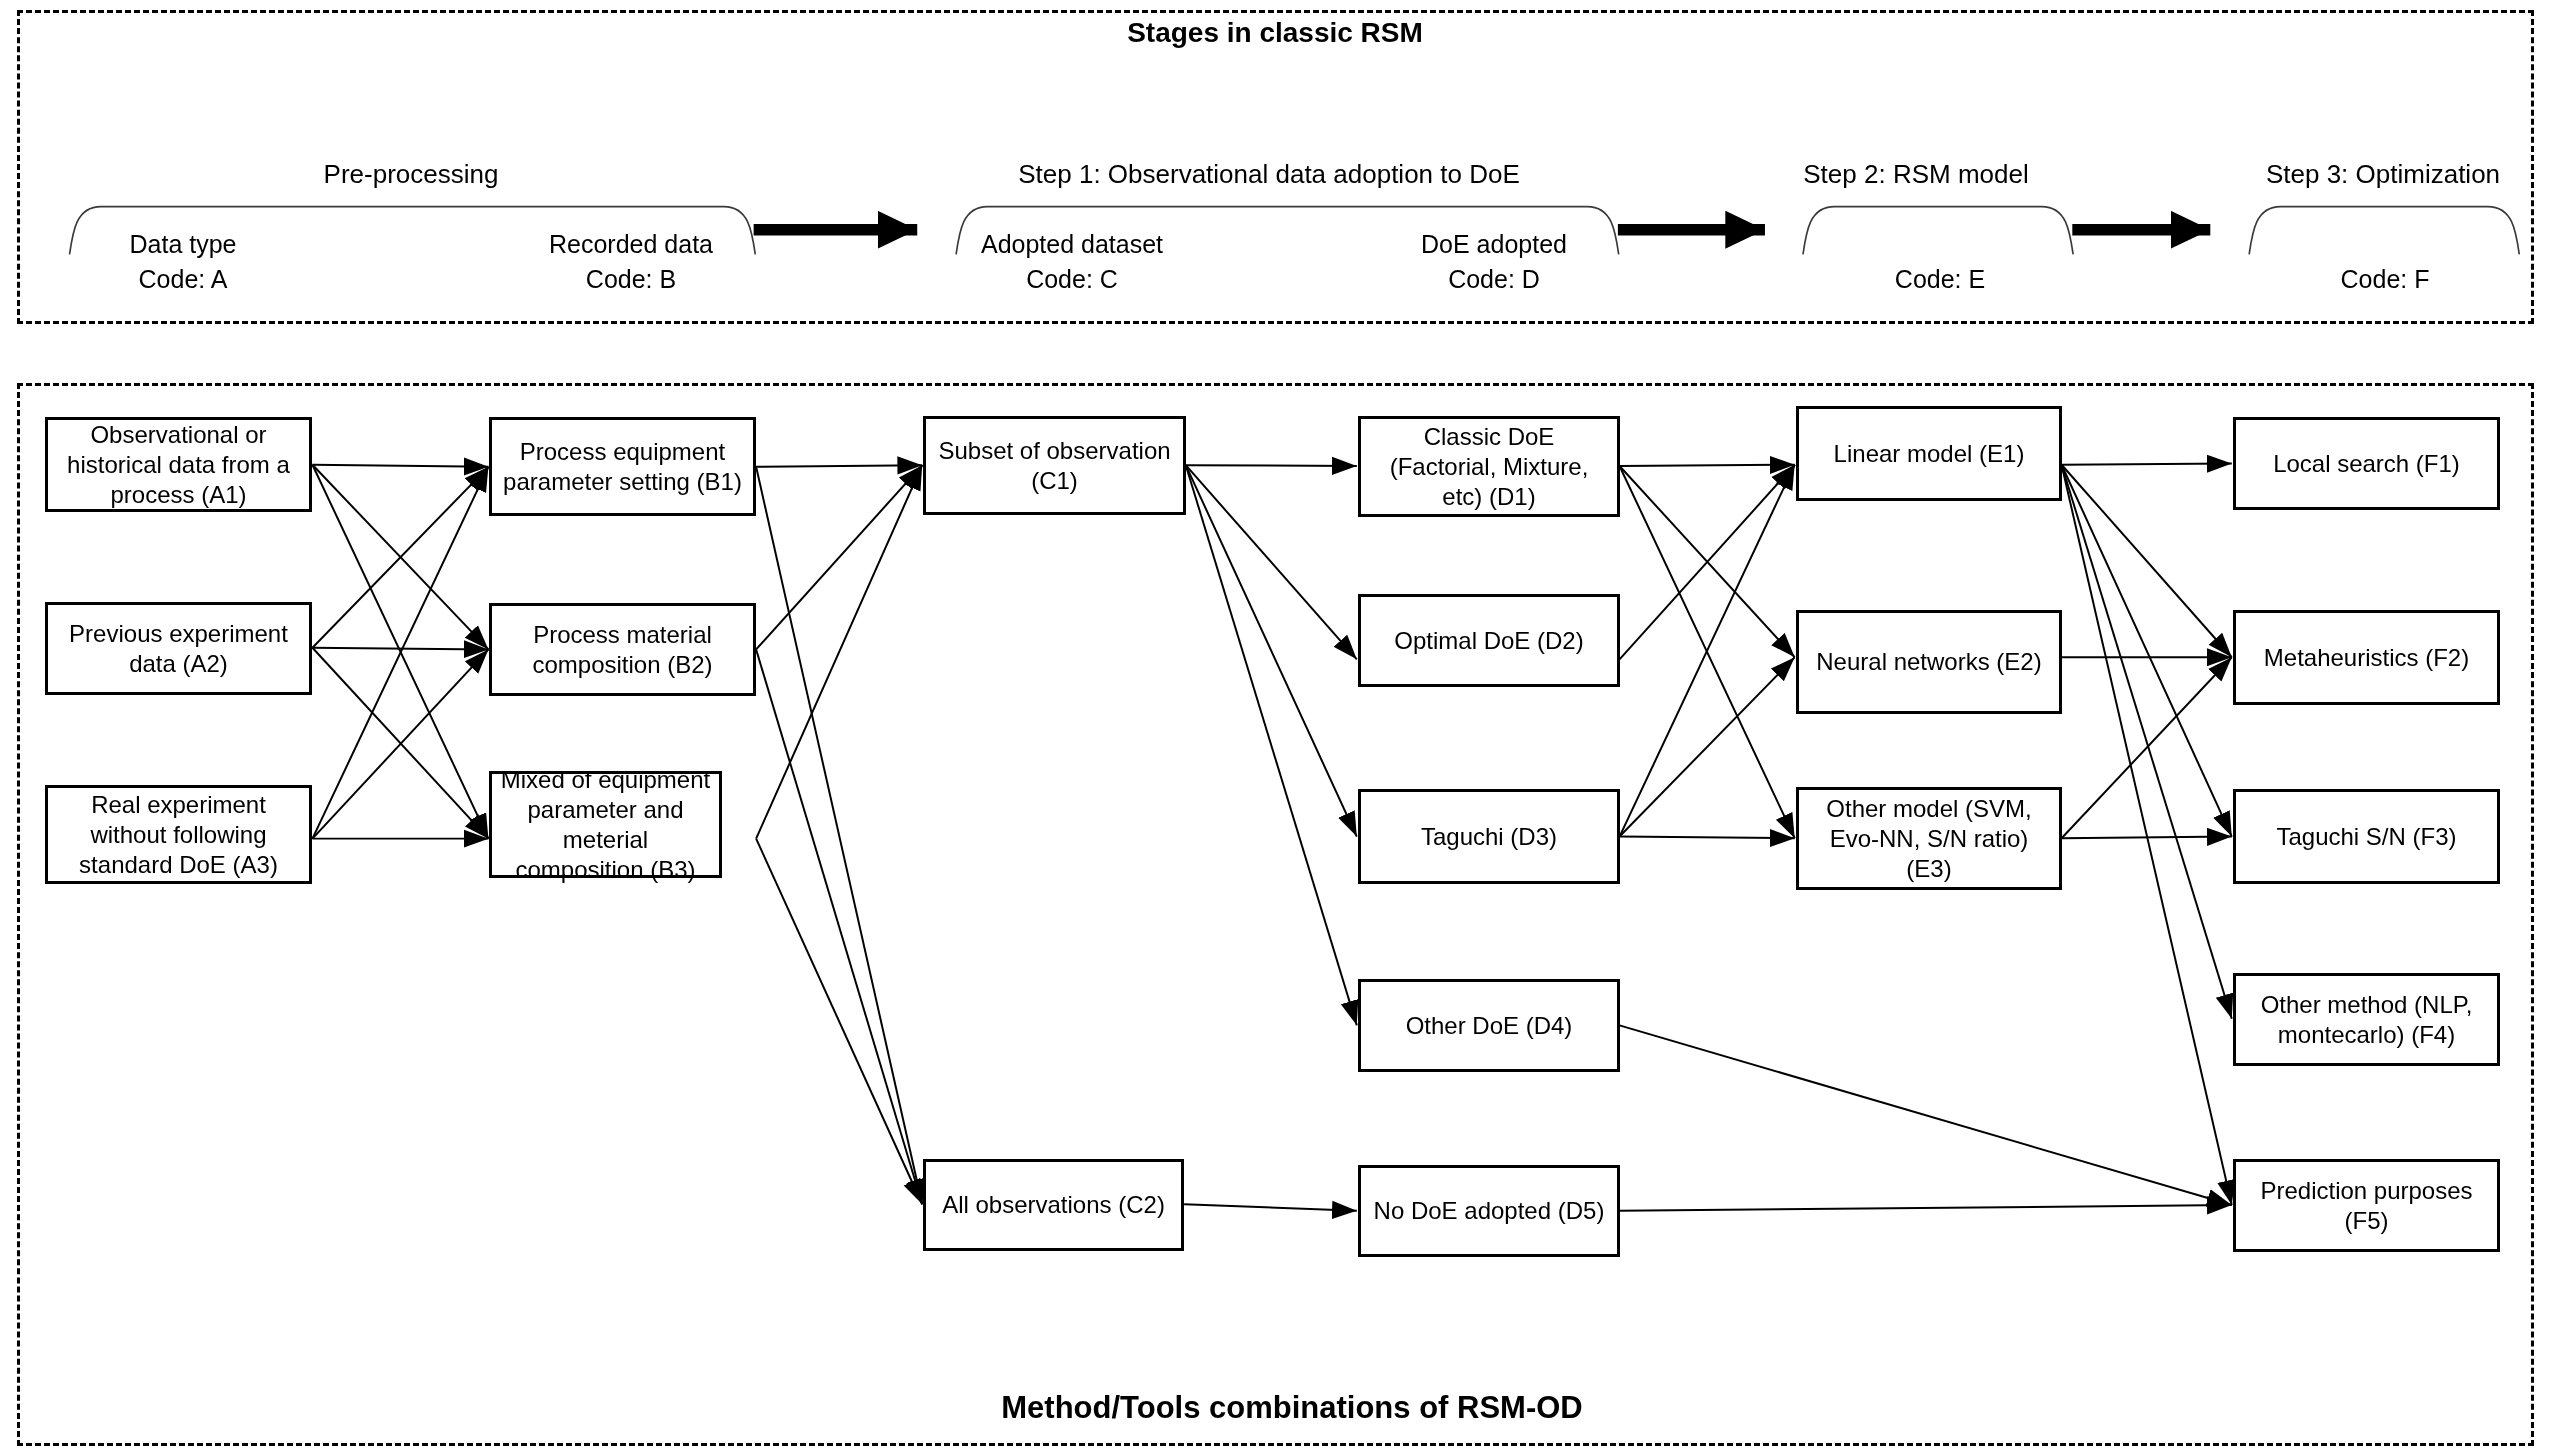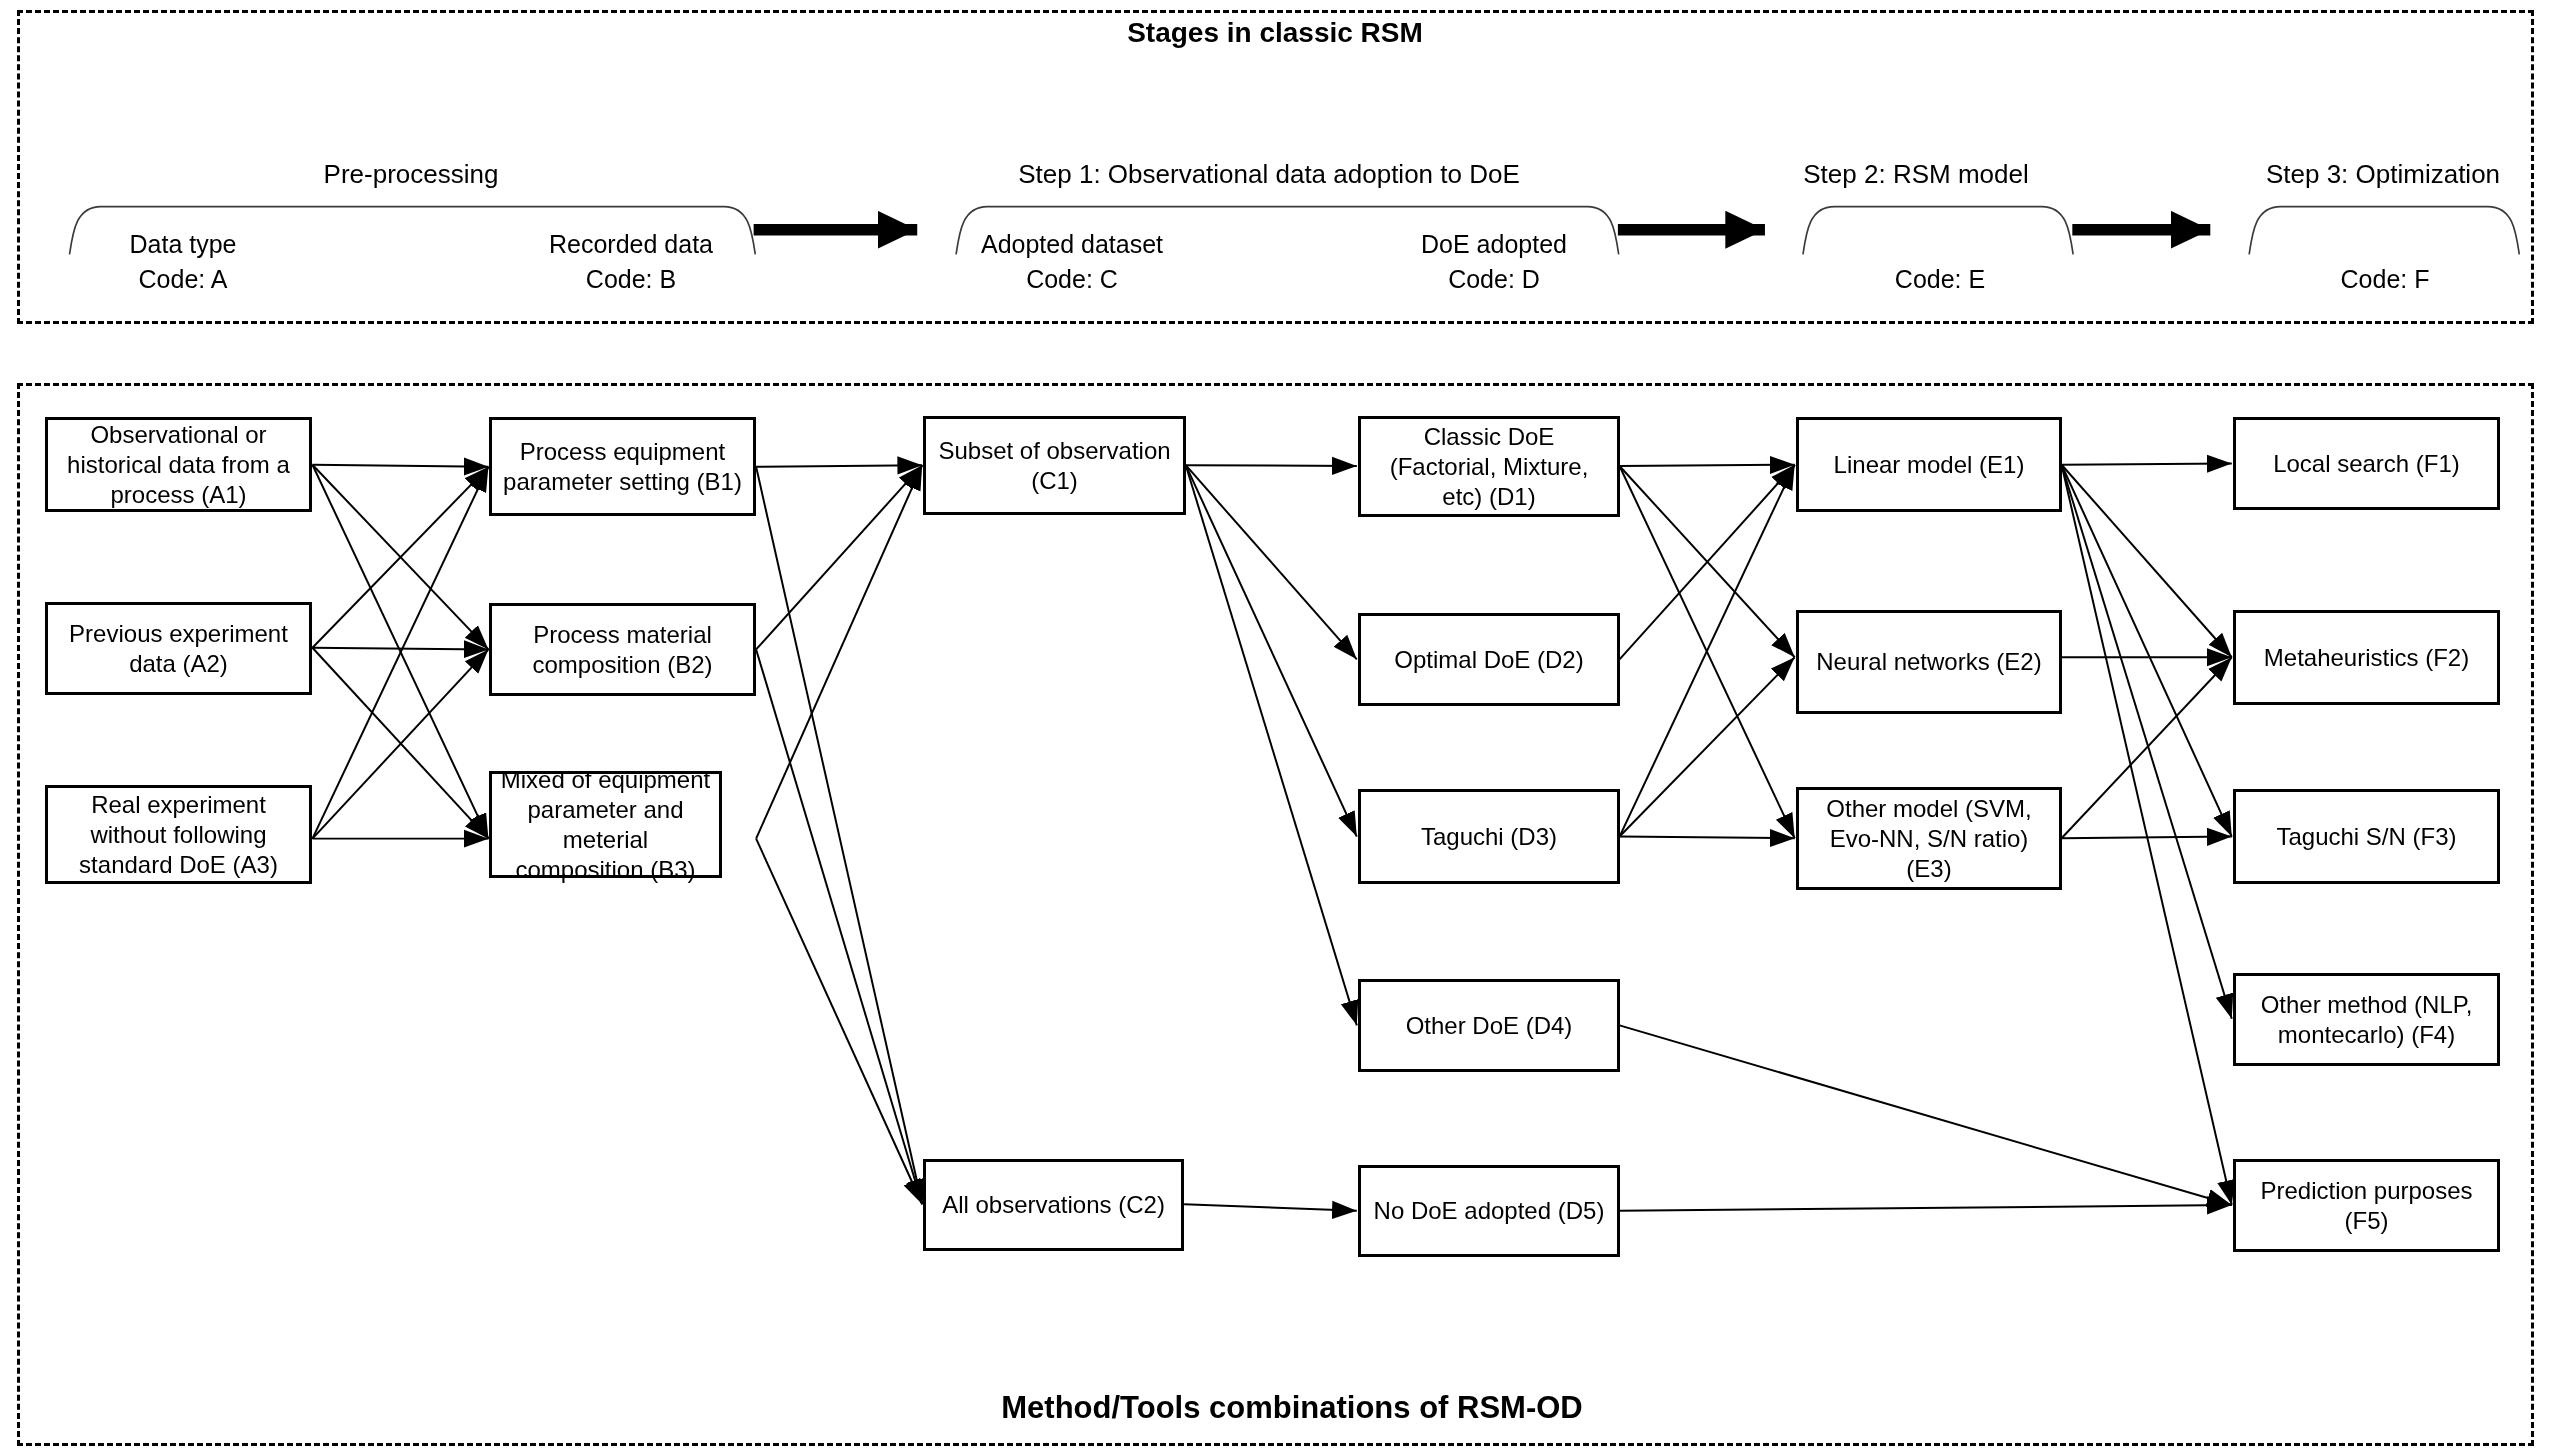--- a/index.html
+++ b/index.html
@@ -133,33 +133,33 @@
       </div>
       <div class="node" style="left: 923px; top: 416px; width: 263px; height: 99px;">
         <span>Subset of observation (C1)</span>
       </div>
       <div class="node" style="left: 923px; top: 1159px; width: 261px; height: 92px;">
         <span>All observations (C2)</span>
       </div>
       <div class="node" style="left: 1358px; top: 416px; width: 262px; height: 101px;">
         <span>Classic DoE (Factorial, Mixture, etc) (D1)</span>
       </div>
-      <div class="node" style="left: 1358px; top: 613px; width: 262px; height: 93px;">
+      <div class="node" style="left: 1358px; top: 594px; width: 262px; height: 93px;">
         <span>Optimal DoE (D2)</span>
       </div>
       <div class="node" style="left: 1358px; top: 789px; width: 262px; height: 95px;">
         <span>Taguchi (D3)</span>
       </div>
       <div class="node" style="left: 1358px; top: 979px; width: 262px; height: 93px;">
         <span>Other DoE (D4)</span>
       </div>
       <div class="node" style="left: 1358px; top: 1165px; width: 262px; height: 92px;">
         <span>No DoE adopted (D5)</span>
       </div>
-      <div class="node" style="left: 1796px; top: 417px; width: 266px; height: 95px;">
+      <div class="node" style="left: 1796px; top: 406px; width: 266px; height: 95px;">
         <span>Linear model (E1)</span>
       </div>
       <div class="node" style="left: 1796px; top: 610px; width: 266px; height: 104px;">
         <span>Neural networks (E2)</span>
       </div>
       <div class="node" style="left: 1796px; top: 787px; width: 266px; height: 103px;">
         <span>Other model (SVM, Evo-NN, S/N ratio) (E3)</span>
       </div>
       <div class="node" style="left: 2233px; top: 417px; width: 267px; height: 93px;">
         <span>Local search (F1)</span>

